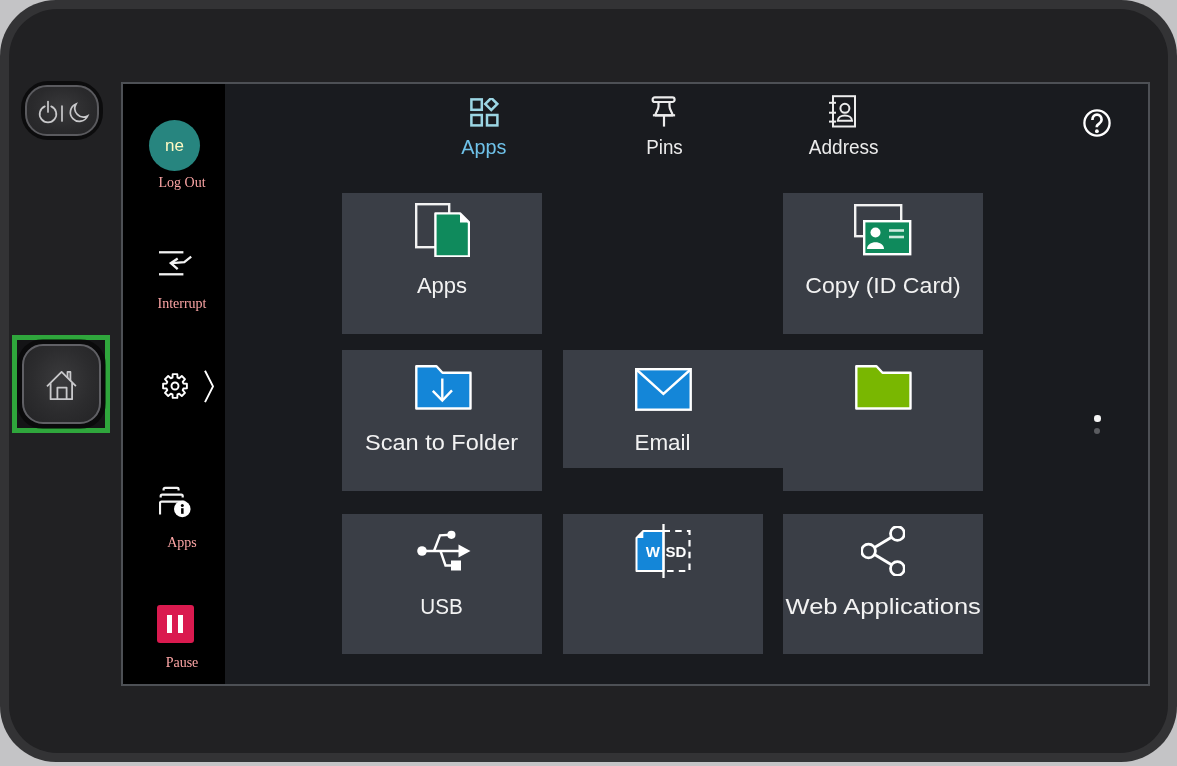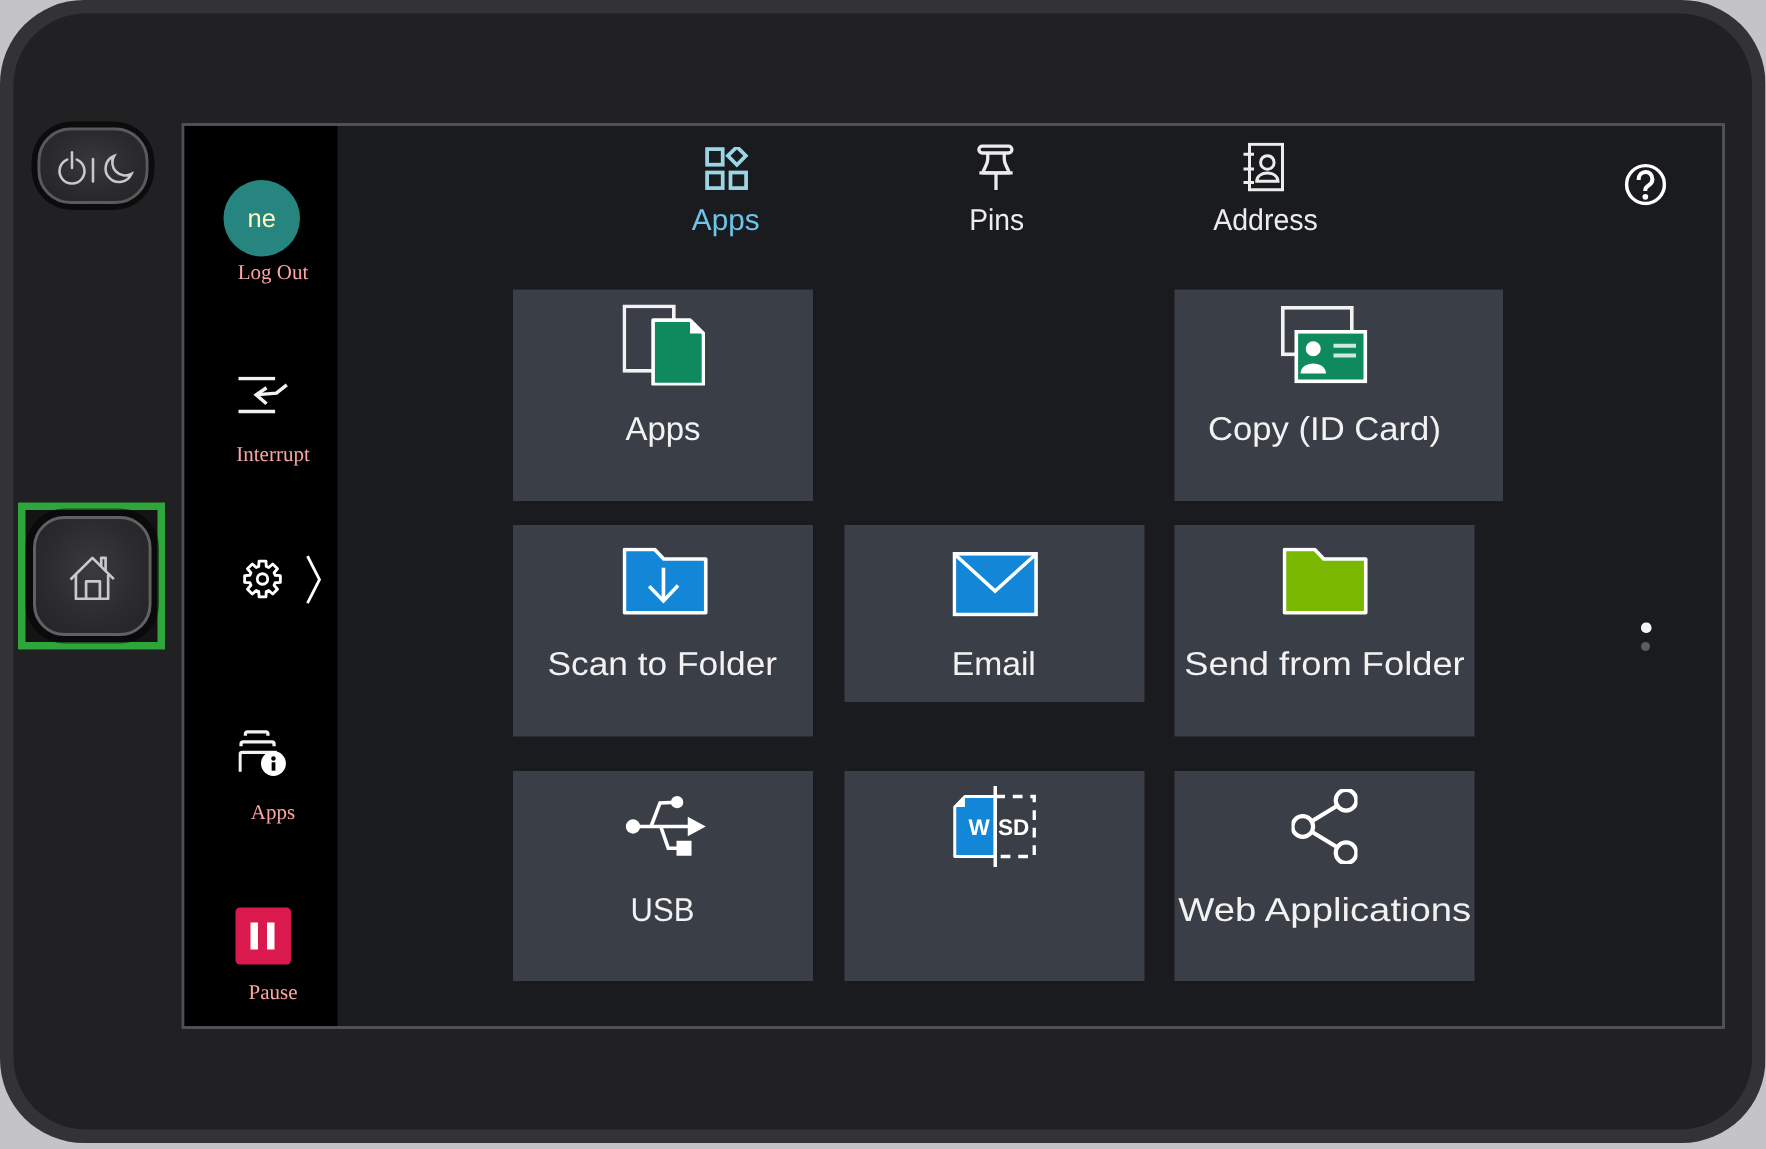--- a/index.html
+++ b/index.html
@@ -142,21 +142,21 @@
 <div class="abs tile" style="left:219px;top:109px;height:141px;">
   <div class="ticon">
         <svg width="55" height="54" viewBox="0 0 55 54">
     <rect x="1.2" y="1.2" width="33" height="43" stroke="#f2f2f2" stroke-width="2.4" fill="none"></rect>
     <path d="M20.4 10.4 H45 L54 19.4 V53.4 H20.4 Z" fill="#0f8a5c" stroke="#fff" stroke-width="2.4" stroke-linejoin="round"></path>
     <path d="M45 10.4 L54 19.4 H45 Z" fill="#fff"></path>
   </svg>
       </div>
   <div class="tlabel"><span style="transform:scaleX(1.00);">Apps</span></div>
 </div>
-<div class="abs tile" style="left:660px;top:109px;height:141px;padding-left:19px;">
+<div class="abs tile" style="left:660px;top:109px;height:141px;">
   <div class="ticon">
         <svg width="58" height="52" viewBox="0 0 58 52">
     <rect x="1.2" y="1.2" width="46" height="31" stroke="#f2f2f2" stroke-width="2.4" fill="none"></rect>
     <rect x="10.2" y="17.2" width="46" height="33" fill="#0f8a5c" stroke="#fff" stroke-width="2.4"></rect>
     <circle cx="21.5" cy="28.5" r="5" fill="#fff"></circle>
     <path d="M13 45 C13 36 30 36 30 45 Z" fill="#fff"></path>
     <line x1="35" y1="26.5" x2="50" y2="26.5" stroke="#cdeade" stroke-width="2.6"></line>
     <line x1="35" y1="33" x2="50" y2="33" stroke="#cdeade" stroke-width="2.6"></line>
   </svg>
       </div>
@@ -168,36 +168,35 @@
         <svg width="57" height="45" viewBox="0 0 57 45" style="margin-left:3px;">
     <path d="M1.3 43.5 V1.3 H21.5 L27.5 7.7 H55.5 V43.5 Z" fill="#1486d8" stroke="#fff" stroke-width="2.4" stroke-linejoin="round"></path>
     <g stroke="#fff" stroke-width="2.4" fill="none">
       <line x1="27.3" y1="13.5" x2="27.3" y2="35"></line>
       <path d="M17.8 25.8 L27.3 35.6 L37 25.4"></path>
     </g>
   </svg>
       </div>
   <div class="tlabel"><span style="transform:scaleX(1.07);">Scan to Folder</span></div>
 </div>
-<div class="abs tile" style="left:440px;top:266px;height:118px;">
+<div class="abs tile" style="left:440px;top:266px;height:118px;padding-left:45px;">
   <div class="ticon">
         <svg width="57" height="43" viewBox="0 0 57 43" style="margin-top:5px;">
     <rect x="1.2" y="1.2" width="54.5" height="40.5" fill="#1486d8" stroke="#fff" stroke-width="2.4"></rect>
     <path d="M2 2 L28.4 26 L55 2" fill="none" stroke="#fff" stroke-width="2.4"></path>
   </svg>
       </div>
   <div class="tlabel"><span style="transform:scaleX(1.02);">Email</span></div>
 </div>
 <div class="abs tile" style="left:660px;top:266px;height:141px;">
   <div class="ticon">
         <svg width="57" height="45" viewBox="0 0 57 45">
     <path d="M1.3 43.5 V1.3 H21.5 L27.5 7.7 H55.5 V43.5 Z" fill="#79b701" stroke="#fff" stroke-width="2.4" stroke-linejoin="round"></path>
   </svg>
       </div>
-  <div class="tlabel"><span style="transform:scaleX(1.10);">Send from Folder</span></div>
 </div>
 
 <div class="abs tile" style="left:219px;top:430px;height:140px;">
   <div class="ticon">
         <svg width="54" height="42" viewBox="0 0 54 42" style="margin-left:3px;">
     <g fill="#fff">
       <circle cx="5" cy="21" r="4.8"></circle>
       <circle cx="34.4" cy="4.8" r="4.1"></circle>
       <path d="M41.5 14.5 L53.5 21 L41.5 27.5 Z"></path>
       <rect x="34" y="30.5" width="10" height="10"></rect>

